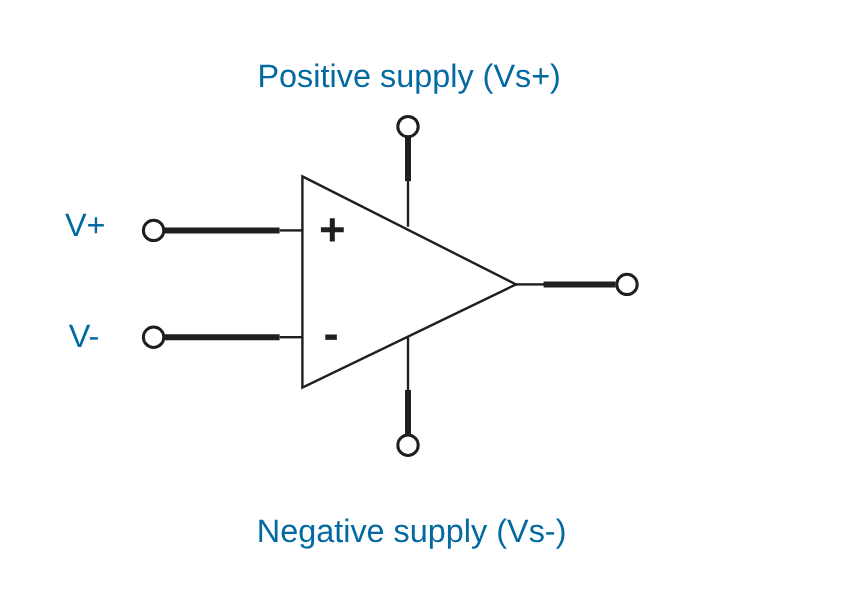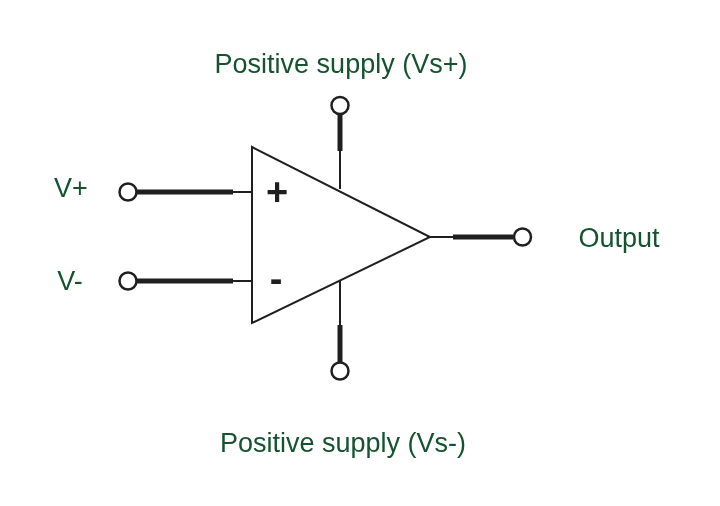--- a/index.html
+++ b/index.html
@@ -20,21 +20,21 @@
     position: absolute;
     left: 0;
     top: 0;
   }
   .lbl {
     position: absolute;
     transform: translate(-50%, -50%);
     white-space: nowrap;
     font-size: 27px;
     line-height: 1;
-    color: #14532d;
+    color: #0369a1;
   }
   .lbl-title-top    { left: 341px; top: 64px; }
   .lbl-vplus        { left: 71px;  top: 188px; }
   .lbl-inputs       { left: 162px; top: 233px; }
   .lbl-vminus       { left: 70px;  top: 281px; }
   .lbl-output       { left: 619px; top: 238px; text-align: center; line-height: 37px; }
   .lbl-title-bottom { left: 343px; top: 443px; }
   .sym {
     position: absolute;
     transform: translate(-50%, -50%);
@@ -83,18 +83,18 @@
   <div class="lbl lbl-vplus">V+</div>
 
 
   <div class="lbl lbl-vminus">V-</div>
 
   <div class="sym sym-plus">+</div>
 
   <div class="sym sym-minus">-</div>
 
   <div class="lbl lbl-output">
-    <span>Output</span><br>
+    <br>
   </div>
 
-  <div class="lbl lbl-title-bottom">Positive supply (Vs-)</div>
+  <div class="lbl lbl-title-bottom">Negative supply (Vs-)</div>
 
 </div>
 
 </body></html>

